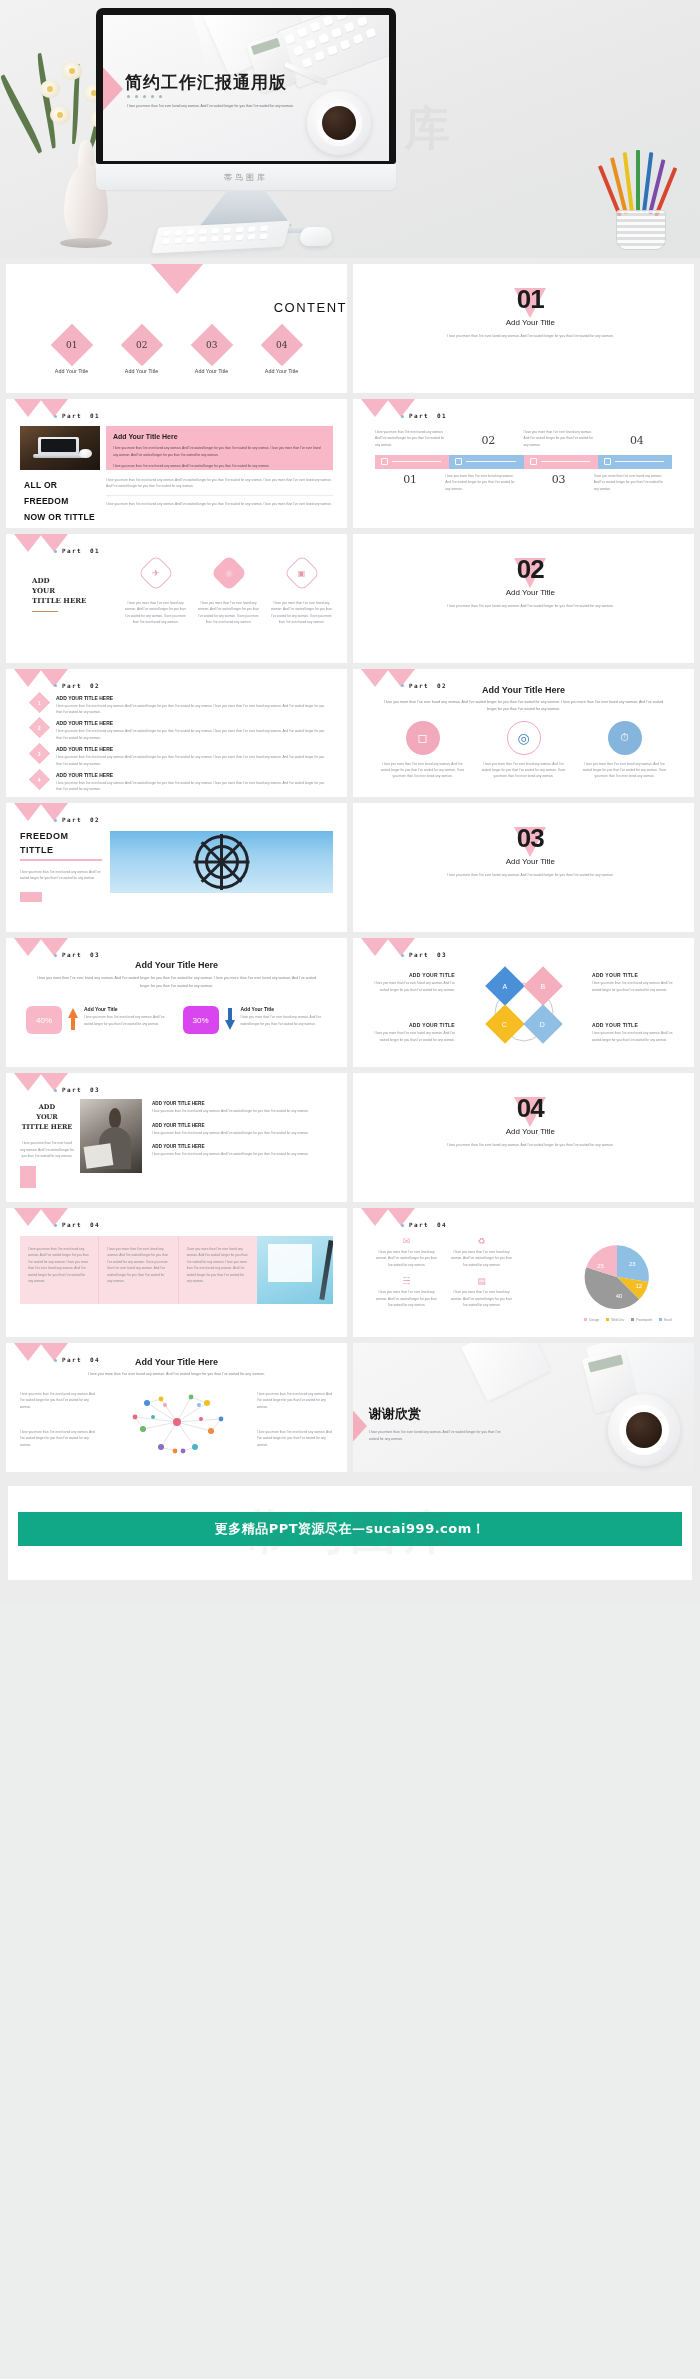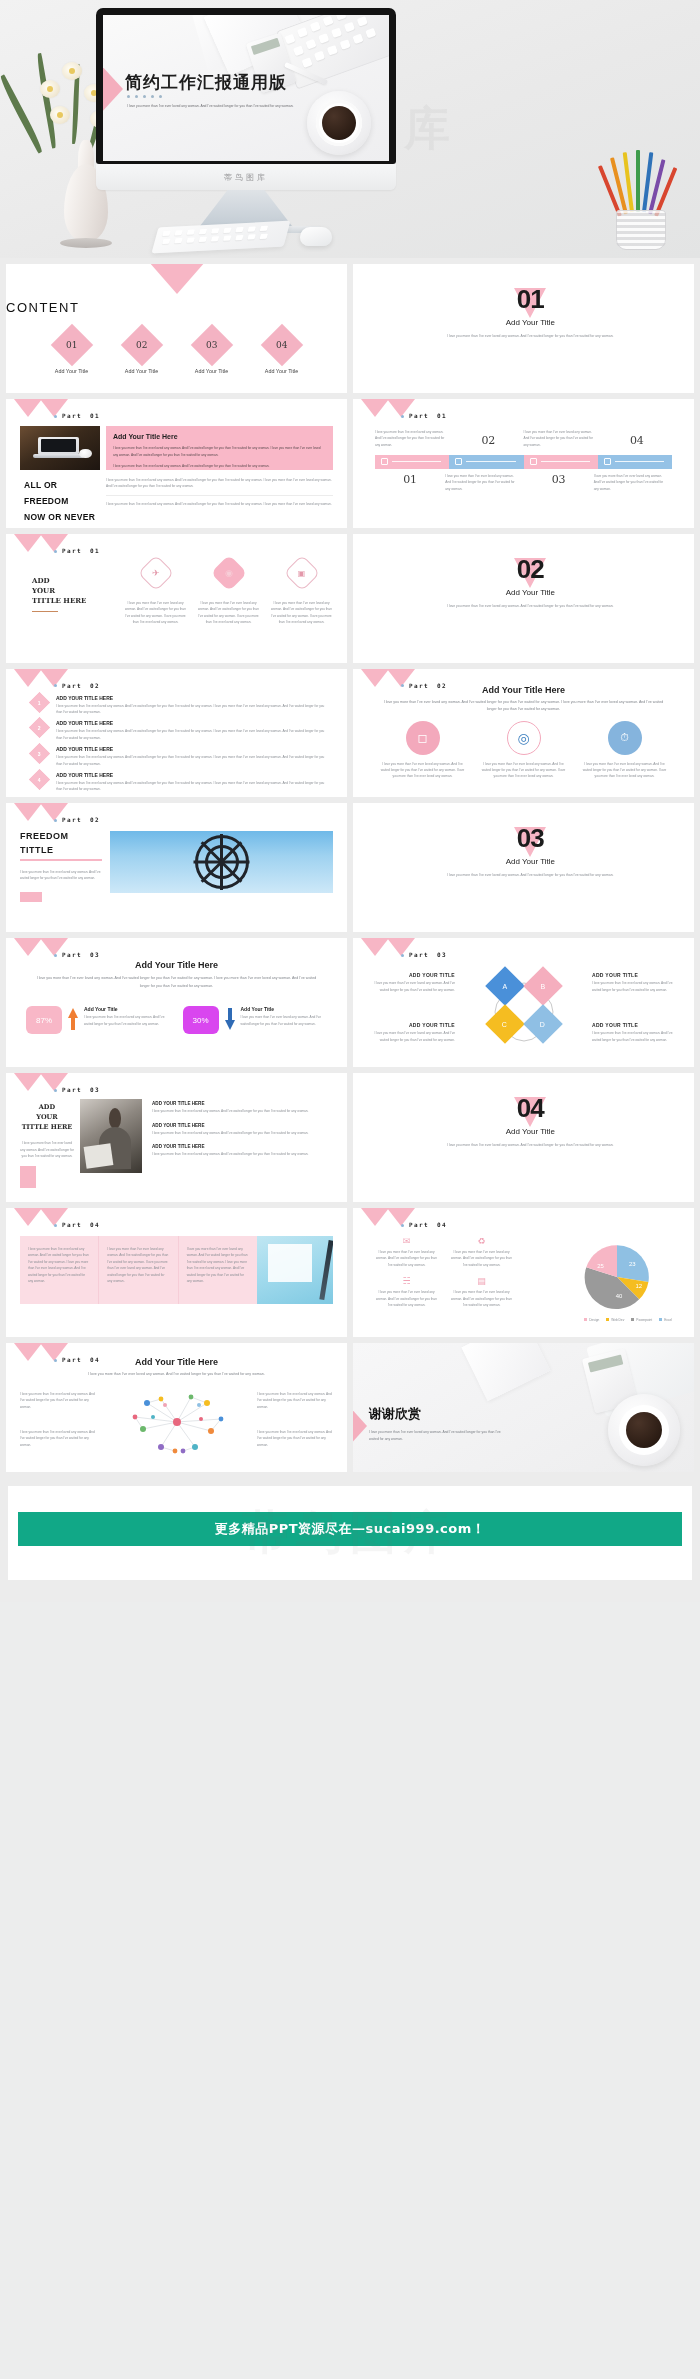--- a/index.html
+++ b/index.html
@@ -180,21 +180,21 @@
   .s-title { font-size:9px; font-weight:bold; color:#1f1f1f; text-align:center; }
   .s-body  { font-size:3.6px; line-height:2.1; color:#82868c; text-align:center; }
   .txt-xs  { font-size:3.2px; line-height:2.0; color:#8b8f95; }
 
   
   .content-arrow{
     position:absolute; left:50%; top:-2px; transform:translateX(-50%);
     width:0;height:0;border-left:28px solid transparent;border-right:28px solid transparent;
     border-top:32px solid #f7b6c5;
   }
-  .content-title{ position:absolute; left:0; right:0; top:36px; text-align:left;
+  .content-title{ position:absolute; left:0; right:0; top:36px; text-align:right;
                   font-size:13px; letter-spacing:1.5px; color:#111; }
   .diamonds{ position:absolute; left:0; right:0; top:66px; display:flex;
              justify-content:center; gap:26px; }
   .dia-item{ width:44px; text-align:center; }
   .dia {
     width:30px;height:30px;background:#f4b3c3;transform:rotate(45deg);
     margin:0 auto; display:flex; align-items:center; justify-content:center;
   }
   .dia span{ transform:rotate(-45deg); font-size:9px; color:#3a3a3a;
              font-family:"DejaVu Serif","Liberation Serif",serif;}
@@ -486,21 +486,21 @@
             <div class="cupw"></div>
         </div>
         <div class="pinkbox" style="left:100px;top:27px;right:14px;height:44px;">
           <h4>Add Your Title Here</h4>
           <p>I love you more than I've ever loved any woman. And I've waited longer for you than I've waited for any woman. I love you more than I've ever loved any woman. And I've waited longer for you than I've waited for any woman.</p>
           <p>I love you more than I've ever loved any woman. And I've waited longer for you than I've waited for any woman.</p>
         </div>
         <div style="position:absolute;left:18px;top:78px;width:72px;">
           <div class="bigword">ALL OR</div>
           <div class="bigword">FREEDOM</div>
-          <div class="bigword">NOW OR NEVER</div>
+          <div class="bigword">NOW OR TITTLE</div>
         </div>
         <div style="position:absolute;left:100px;top:78px;right:14px;">
           <div class="txt-xs" style="border-bottom:1px solid #ececec;padding-bottom:5px;">I love you more than I've ever loved any woman. And I've waited longer for you than I've waited for any woman. I love you more than I've ever loved any woman. And I've waited longer for you than I've waited for any woman.</div>
           <div class="txt-xs" style="margin-top:5px;">I love you more than I've ever loved any woman. And I've waited longer for you than I've waited for any woman. I love you more than I've ever loved any woman.</div>
         </div>
       </div>
     </div>
 
     <div class="slide">
       <div class="inner">
@@ -733,21 +733,21 @@
             <i></i>
             <i></i>
           </div>
         <div class="part">
           <span class="bullet"></span><span>Part</span><span class="num">03</span>
         </div>
         <div class="s-title" style="position:absolute;left:0;right:0;top:22px;">Add Your Title Here</div>
         <div class="s-body" style="position:absolute;left:26px;right:26px;top:37px;">I love you more than I've ever loved any woman. And I've waited longer for you than I've waited for any woman. I love you more than I've ever loved any woman. And I've waited longer for you than I've waited for any woman.</div>
         <div style="position:absolute;left:20px;right:20px;top:68px;display:flex;gap:12px;">
           <div style="flex:1;display:flex;gap:6px;align-items:flex-start;">
-            <div class="pcard pink">87%</div>
+            <div class="pcard pink">40%</div>
             <div style="display:flex;flex-direction:column;align-items:center;margin-top:2px;">
               <div class="arr up"></div>
                 <div class="arrstem up"></div>
             </div>
             <div style="flex:1;">
               <div style="font-size:5px;font-weight:bold;color:#1f1f1f;">Add Your Title</div>
               <div class="txt-xs" style="margin-top:2px;">I love you more than I've ever loved any woman. And I've waited longer for you than I've waited for any woman.</div>
             </div>
           </div>
           <div style="flex:1;display:flex;gap:6px;align-items:flex-start;">

